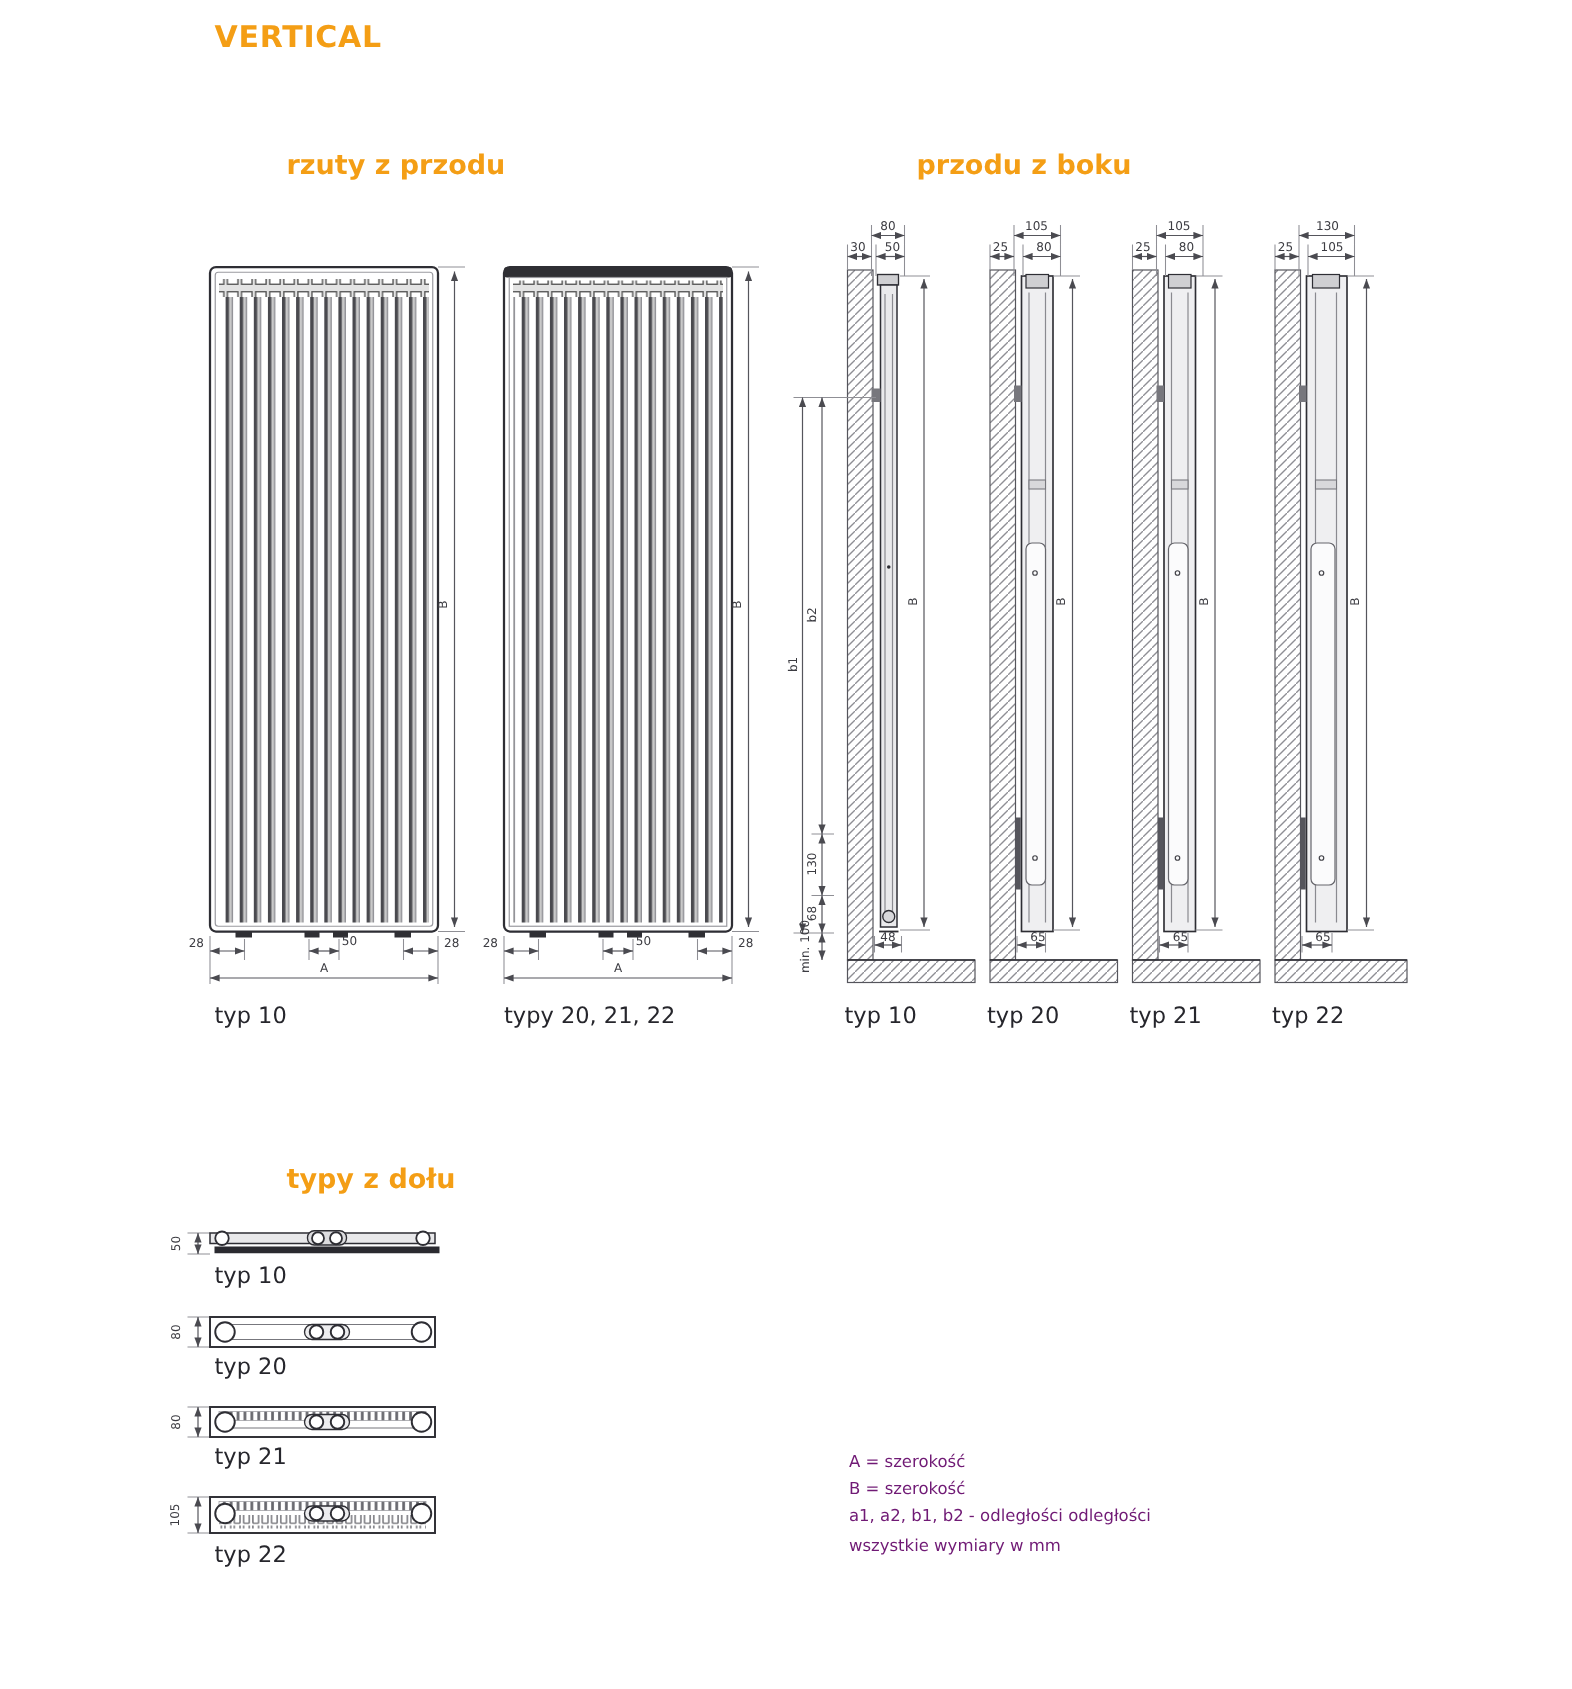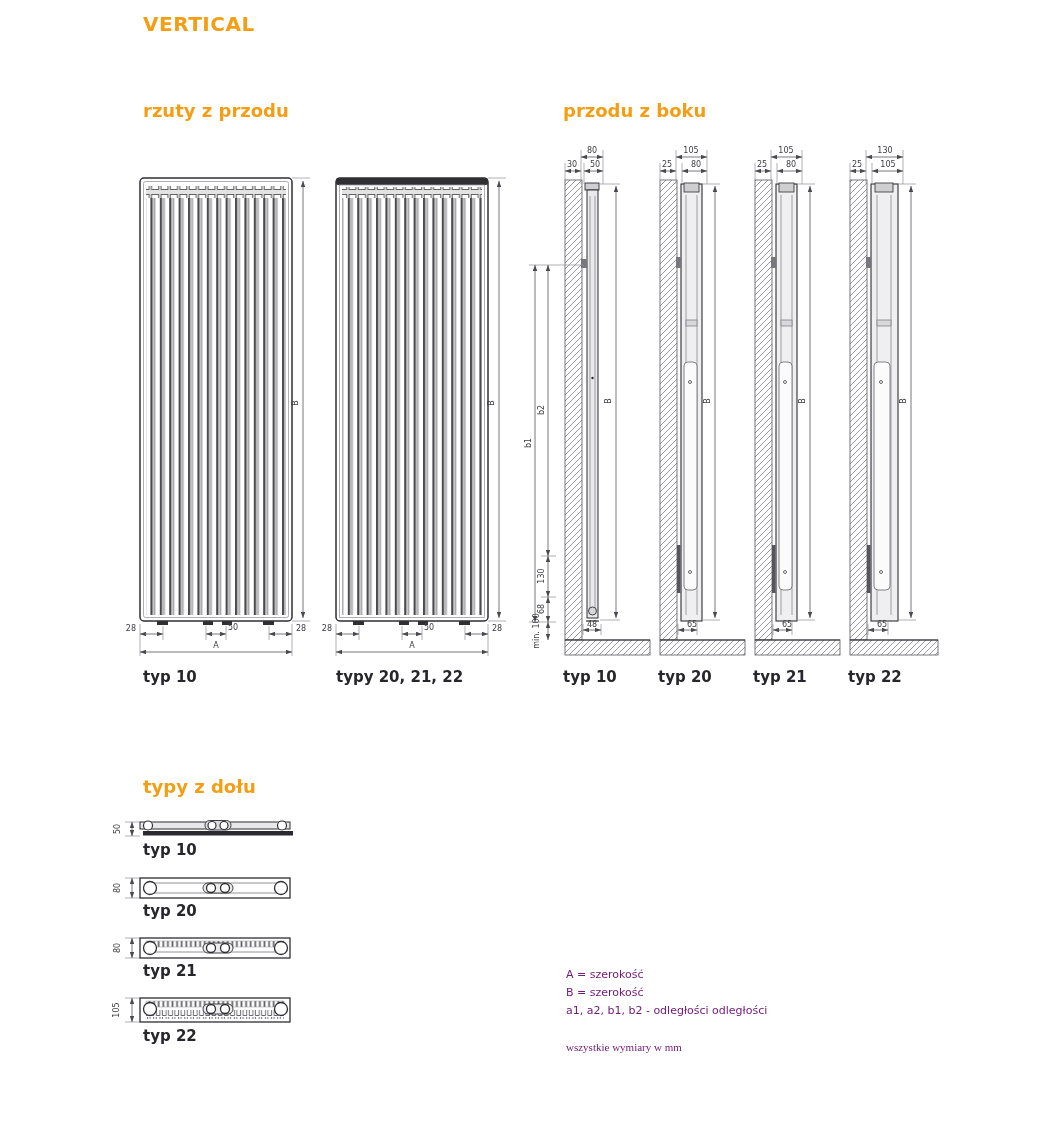--- a/index.html
+++ b/index.html
@@ -1,22 +1,22 @@
 <!DOCTYPE html>
 <html><head>
 <meta charset="utf-8">
 <style>
   :root{ --accent:#F49E15; --ink:#26262c; }
   html,body{margin:0;padding:0;}
   body{width:1048px;height:1126px;position:relative;background:#fff;
        font-family:"DejaVu Sans","Liberation Sans",sans-serif;overflow:hidden;}
   .abs{position:absolute;}
   .title{color:var(--accent);font-weight:800;font-size:20px;letter-spacing:.5px;}
-  .sec{color:var(--accent);font-weight:700;font-size:18px;}
-  .lbl{color:var(--ink);font-weight:700;font-size:15px;}
+  .sec{color:var(--accent);font-weight:700;font-size:18px;margin-left:48px;}
+  .lbl{color:var(--ink);font-weight:400;font-size:15px;}
   .legend{color:#701a75;font-size:11px;line-height:18px;}
   svg{position:absolute;left:0;top:0;}
   svg text{font-family:"DejaVu Sans","Liberation Sans",sans-serif;font-size:8px;fill:#3c3c42;}
   .dl{stroke:#55555c;stroke-width:.8;fill:none;}
   .ext{stroke:#8f8f95;stroke-width:.7;fill:none;}
 </style>
 </head>
 <body>
 
 <div class="abs title" style="left:143px;top:12px;">VERTICAL</div>
@@ -35,21 +35,21 @@
 
 <div class="abs lbl" style="left:143px;top:841px;">typ 10</div>
 <div class="abs lbl" style="left:143px;top:902px;">typ 20</div>
 <div class="abs lbl" style="left:143px;top:962px;">typ 21</div>
 <div class="abs lbl" style="left:143px;top:1027px;">typ 22</div>
 
 <div class="abs legend" style="left:566px;top:966px;">
   <div>A = szerokość</div>
   <div>B = szerokość</div>
   <div>a1, a2, b1, b2 - odległości odległości</div>
-  <div style="margin-top:18px;font-family:Liberation Serif, serif;">wszystkie wymiary w mm</div>
+  <div style="margin-top:2px;">wszystkie wymiary w mm</div>
 </div>
 
 <svg width="1048" height="1126" viewBox="0 0 1048 1126">
   <defs>
     <marker id="arr" viewBox="0 0 8 6" refX="8" refY="3" markerWidth="8" markerHeight="6" orient="auto-start-reverse">
       <path d="M0,0 L8,3 L0,6 Z" fill="#4a4a50"></path>
     </marker>
     <pattern id="hatch" width="6" height="6" patternUnits="userSpaceOnUse">
       <rect width="6" height="6" fill="#fff"></rect>
       <path d="M0,6 L6,0" stroke="#8f8f95" stroke-width="0.9"></path>

